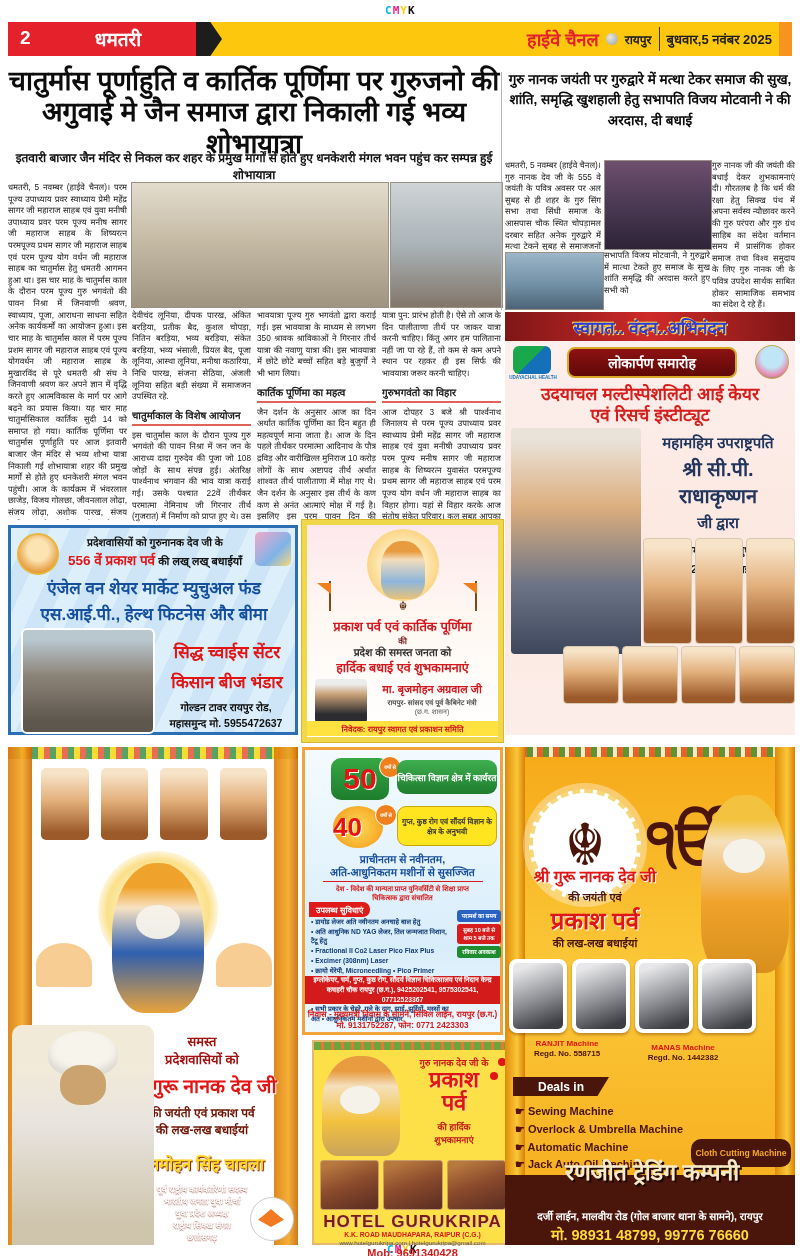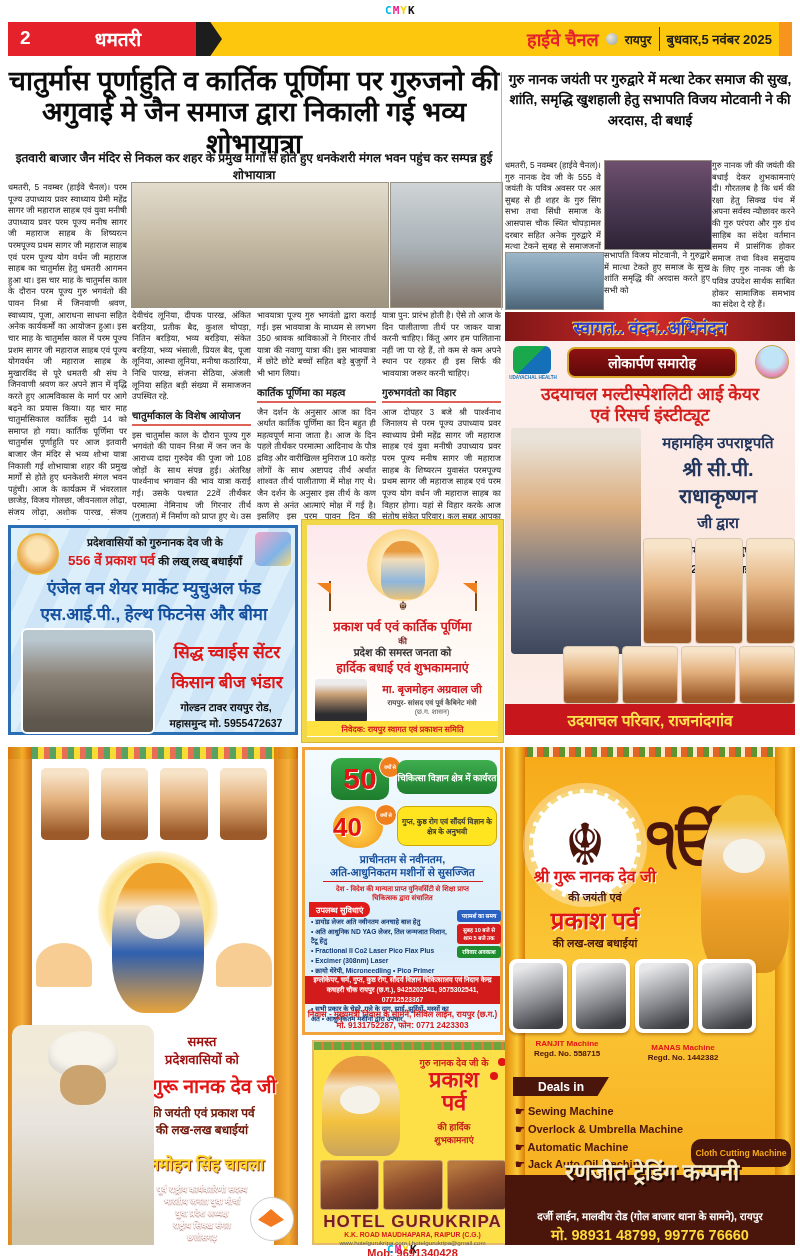--- a/index.html
+++ b/index.html
@@ -295,21 +295,20 @@
       <div class="por"></div>
       <div class="por"></div>
       <div class="por"></div>
     </div>
     <div class="abs sw-row2">
       <div class="por"></div>
       <div class="por"></div>
       <div class="por"></div>
       <div class="por"></div>
     </div>
-    <div class="abs sw-foot">उदयाचल परिवार, राजनांदगांव</div>
   </div>
 
   <div class="abs angel">
     <div class="abs an-roundel"></div>
     <div class="abs an-art"></div>
     <div class="abs an-l1 c">प्रदेशवासियों को गुरुनानक देव जी के</div>
     <div class="abs an-l2 c"><span class="red">556 वें प्रकाश पर्व</span><span class="blk"> की लख् लख् बधाईयाँ</span></div>
     <div class="abs an-biz c" style="top:48px;">एंजेल वन शेयर मार्केट म्युचुअल फंड</div>
     <div class="abs an-biz c" style="top:74px;">एस.आई.पी., हेल्थ फिटनेस और बीमा</div>
     <div class="abs an-photo"></div>

